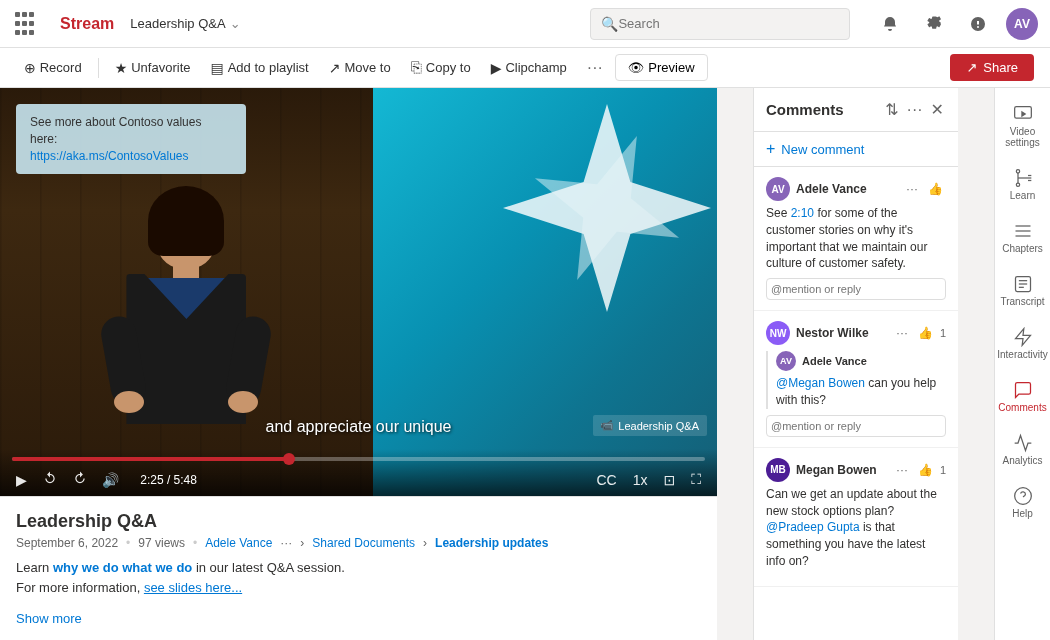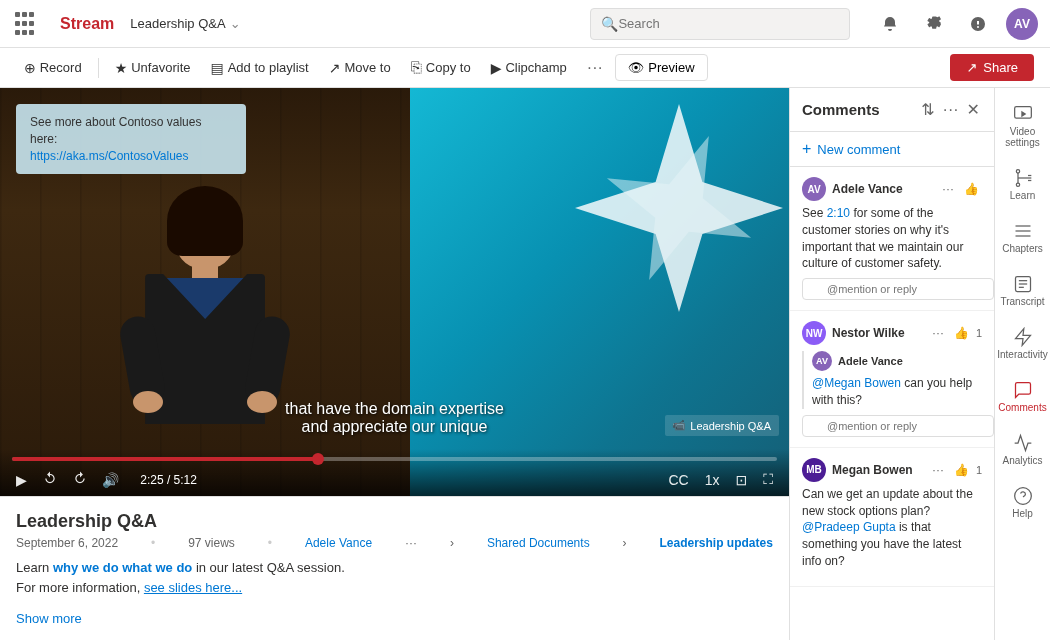--- a/index.html
+++ b/index.html
@@ -45,21 +45,21 @@
       padding: 6px 16px; border-radius: 4px; font-size: 13px; cursor: pointer;
       display: flex; align-items: center; gap: 6px;
     }
     .preview-btn {
       border: 1px solid #ddd; background: #fff; padding: 5px 12px;
       border-radius: 4px; font-size: 13px; cursor: pointer; display: flex; align-items: center; gap: 4px;
     }
     .ellipsis-btn { padding: 4px 8px; background: transparent; border: none; cursor: pointer; color: #666; font-size: 16px; }
 
     
-    .main-content { display: flex; height: calc(640px - 88px); }
+    .main-content { display: flex; height: calc(640px - 88px); gap: 36px; }
 
     
     .video-section { flex: 1; display: flex; flex-direction: column; background: #000; position: relative; }
     .video-player { position: relative; flex: 1; overflow: hidden; }
 
     
     .subtitle-box {
       position: absolute; bottom: 60px; left: 50%; transform: translateX(-50%);
       color: white; text-align: center; font-size: 16px; font-weight: 500;
       text-shadow: 1px 1px 3px rgba(0,0,0,0.8);
@@ -92,21 +92,21 @@
     .progress-bar-fill { height: 100%; background: #c4262e; border-radius: 2px; width: 40%; }
     .progress-thumb { position: absolute; top: -4px; left: 40%; width: 12px; height: 12px; background: #c4262e; border-radius: 50%; transform: translateX(-50%); }
     .controls-row { display: flex; align-items: center; gap: 8px; }
     .ctrl-btn { background: none; border: none; color: white; cursor: pointer; font-size: 14px; padding: 2px 4px; opacity: 0.9; }
     .time-display { color: white; font-size: 12px; margin: 0 8px; }
     .ctrl-btn-right { margin-left: auto; }
 
     
     .video-info { background: white; padding: 14px 16px; border-top: 1px solid #e0e0e0; }
     .video-title { font-size: 18px; font-weight: 600; color: #323130; margin-bottom: 4px; }
-    .video-meta { display: flex; align-items: center; gap: 8px; font-size: 12px; color: #666; margin-bottom: 8px; justify-content: space-between; }
+    .video-meta { display: flex; align-items: center; gap: 8px; font-size: 12px; color: #666; margin-bottom: 8px; }
     .video-meta .dot { color: #ccc; }
     .video-meta a { color: #0078d4; text-decoration: none; }
     .video-meta .ellipsis { cursor: pointer; color: #666; }
     .description { font-size: 13px; color: #323130; margin-top: 6px; line-height: 1.5; }
     .description a { color: #0078d4; }
     .description strong { font-weight: 600; color: #0078d4; }
     .show-more { color: #0078d4; cursor: pointer; font-size: 13px; display: block; margin-top: 14px; }
 
     
     .right-panel { width: 205px; background: #fff; border-left: 1px solid #e0e0e0; display: flex; flex-direction: column; overflow: hidden; }
@@ -126,21 +126,21 @@
     .av-megan { background: #4c1d95; }
     .comment-username { font-size: 12px; font-weight: 600; color: #323130; flex: 1; }
     .comment-actions { display: flex; align-items: center; gap: 4px; }
     .comment-action-btn { background: none; border: none; cursor: pointer; color: #666; font-size: 12px; padding: 1px 3px; }
     .like-count { font-size: 11px; color: #666; }
     .comment-text { font-size: 12px; color: #323130; line-height: 1.4; margin-bottom: 6px; }
     .comment-text a { color: #0078d4; text-decoration: none; }
     .comment-text .mention { color: #0078d4; }
     .see-more { color: #c4262e; font-size: 12px; cursor: pointer; }
     .reply-input { display: flex; align-items: center; }
-    .reply-input input { flex: 1; border: 1px solid #ddd; border-radius: 4px; padding: 4px 24px; font-size: 11px; outline: none; color: #888; }
+    .reply-input input { flex: 1; border: 1px solid #ddd; border-radius: 4px; padding: 4px 4px; font-size: 11px; outline: none; color: #888; }
     .nested-comment { padding-left: 8px; margin-top: 6px; border-left: 2px solid #e0e0e0; }
     .nested-avatar { width: 20px; height: 20px; border-radius: 50%; display: flex; align-items: center; justify-content: center; font-size: 9px; font-weight: 600; color: white; flex-shrink: 0; }
 
     
     .sidebar-icons { width: 56px; background: #fff; border-left: 1px solid #e0e0e0; display: flex; flex-direction: column; align-items: center; padding-top: 8px; gap: 4px; }
     .sidebar-icon-item { display: flex; flex-direction: column; align-items: center; padding: 8px 4px; cursor: pointer; border-radius: 4px; width: 52px; }
     .sidebar-icon-item.active { color: #c4262e; }
     .sidebar-icon-item.active .si-icon { color: #c4262e; }
     .si-icon { font-size: 18px; color: #616161; margin-bottom: 2px; }
     .si-label { font-size: 10px; color: #616161; text-align: center; }
@@ -273,21 +273,20 @@
       </div>
 
       <div class="info-overlay">
         <p>
           <span>See more about Contoso values here:</span><br>
           <a href="#">https://aka.ms/ContosoValues</a>
         </p>
       </div>
 
       <div class="subtitle-box">
-        <div>that have the domain expertise</div>
         <div>and appreciate our unique</div>
       </div>
 
       <div class="leadership-badge">
         <span>📹</span>
         <span>Leadership Q&amp;A</span>
       </div>
 
       <div class="video-controls">
         <div class="progress-bar-container">
@@ -301,21 +300,21 @@
                 <path d="M12 5V1L7 6l5 5V7c3.31 0 6 2.69 6 6s-2.69 6-6 6-6-2.69-6-6H4c0 4.42 3.58 8 8 8s8-3.58 8-8-3.58-8-8-8z"></path>
               </svg>
           </button>
           <button class="ctrl-btn">
             <svg width="14" height="14" viewBox="0 0 24 24" fill="white">
                 <path d="M12 5V1l5 5-5 5V7c-3.31 0-6 2.69-6 6s2.69 6 6 6 6-2.69 6-6h2c0 4.42-3.58 8-8 8s-8-3.58-8-8 3.58-8 8-8z"></path>
               </svg>
           </button>
           <button class="ctrl-btn">🔊</button>
           <span class="time-display">
-            <span>2:25</span> / <span>5:12</span>
+            <span>2:25</span> / <span>5:48</span>
           </span>
           <button class="ctrl-btn ctrl-btn-right">CC</button>
           <button class="ctrl-btn">1x</button>
           <button class="ctrl-btn">⊡</button>
           <button class="ctrl-btn">⛶</button>
         </div>
       </div>
     </div>
 
     <div class="video-info">

